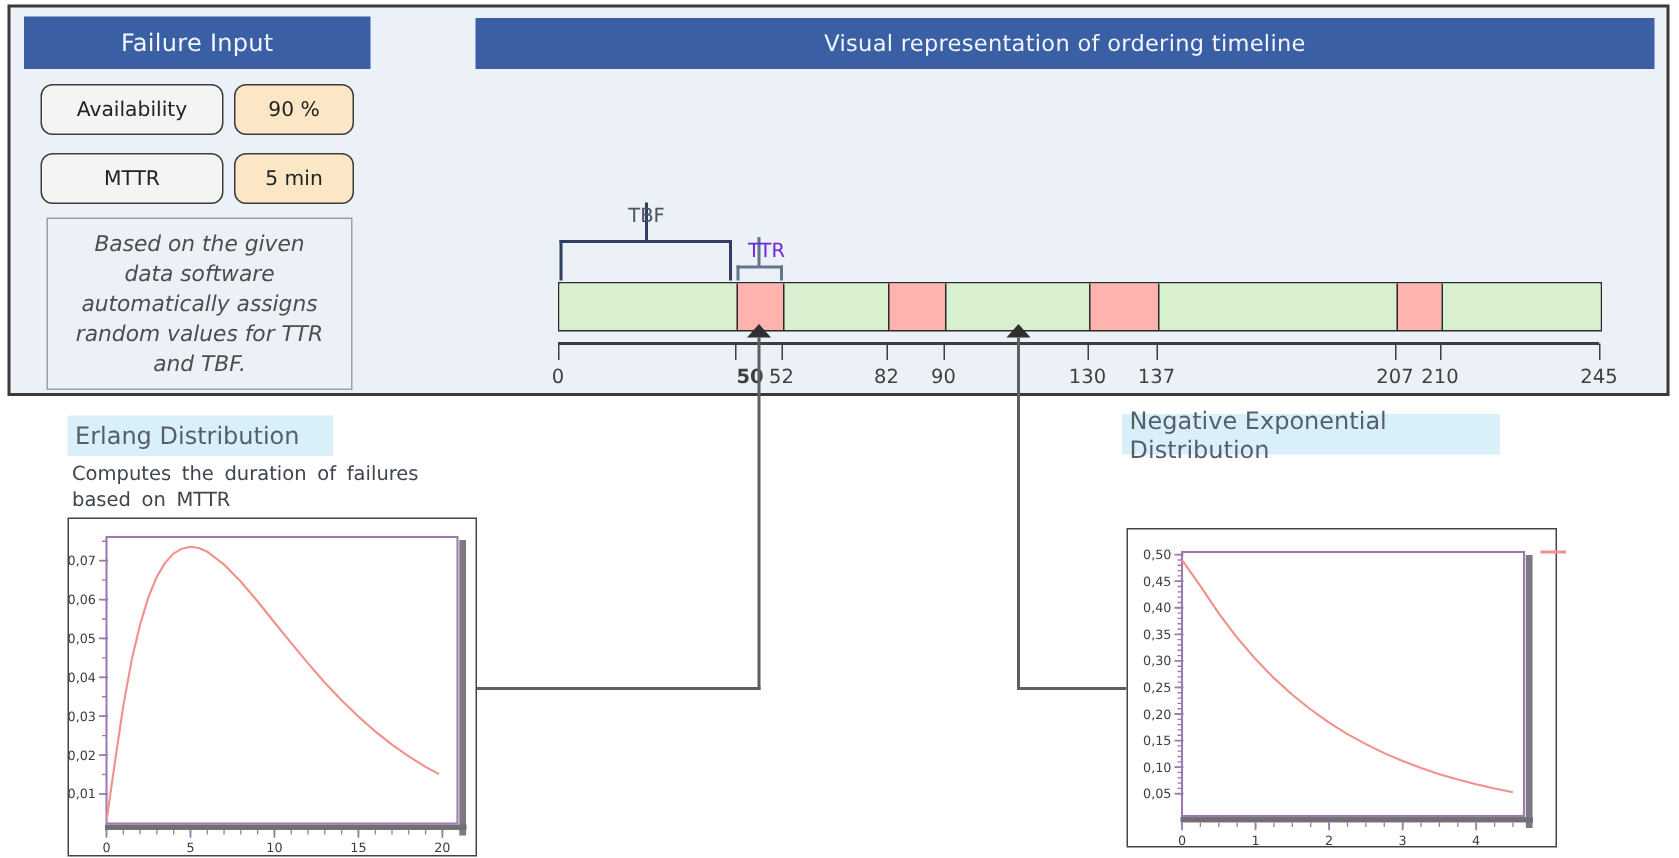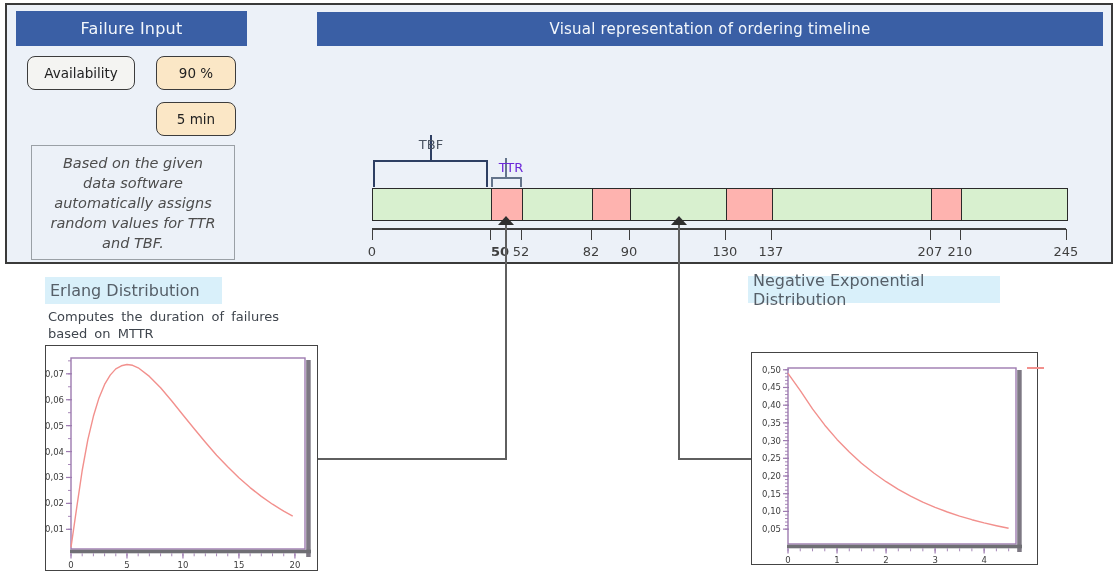--- a/index.html
+++ b/index.html
@@ -10,21 +10,21 @@
   .panel{position:absolute;left:5px;top:3px;width:1108px;height:261px;
          background:#ecf1f8;border:2px solid #3a3a3a;box-sizing:border-box;}
   .hdr{position:absolute;background:#3a5fa5;color:#f3f7fc;font-size:15px;
        display:flex;align-items:center;justify-content:center;letter-spacing:.2px;}
   .hdr-left{left:9px;top:6px;width:231px;height:35px;font-size:16px;}
   .hdr-right{left:310px;top:7px;width:786px;height:34px;}
 
   .btn{position:absolute;height:34px;box-sizing:border-box;border:1.5px solid #3c3c3c;
        border-radius:8px;display:flex;align-items:center;justify-content:center;
        font-size:13.5px;color:#222;}
-  .label-btn{width:108px;background:#f4f4f2;}
+  .label-btn{width:122px;background:#f4f4f2;}
   .value-btn{width:80px;background:#fbe7c6;text-align:center;}
 
   .note{position:absolute;left:24px;top:140px;width:204px;height:115px;
         border:1px solid #9aa0a6;box-sizing:border-box;display:flex;align-items:center;justify-content:center;
         font-style:italic;font-size:14.5px;color:#4d4d4d;text-align:center;
         white-space:pre-line;line-height:1.38;}
 
   
   .timeline{position:absolute;left:365px;top:183px;width:694px;height:31px;
             border:1px solid #2a2a2a;box-sizing:content-box;}
@@ -67,20 +67,21 @@
 <body>
 
 <div class="stage">
 
   <div class="panel">
     <div class="hdr hdr-left">Failure Input</div>
     <div class="hdr hdr-right">Visual representation of ordering timeline</div>
 
     <div class="btn label-btn" style="left:20px;top:51px">Availability</div>
     <div class="btn value-btn" style="left:149px;top:51px">90 %</div>
+    <div class="btn label-btn" style="left:20px;top:97px">MTTR</div>
     <div class="btn value-btn" style="left:149px;top:97px">5 min</div>
 
     <div class="note">Based on the given
 data software
 automatically assigns
 random values for TTR
 and TBF.</div>
 
     <div class="timeline" id="timeline-bar">
         <div class="tl-seg" style="left: 0px; width: 118px; background: rgb(216, 240, 207);"></div>

